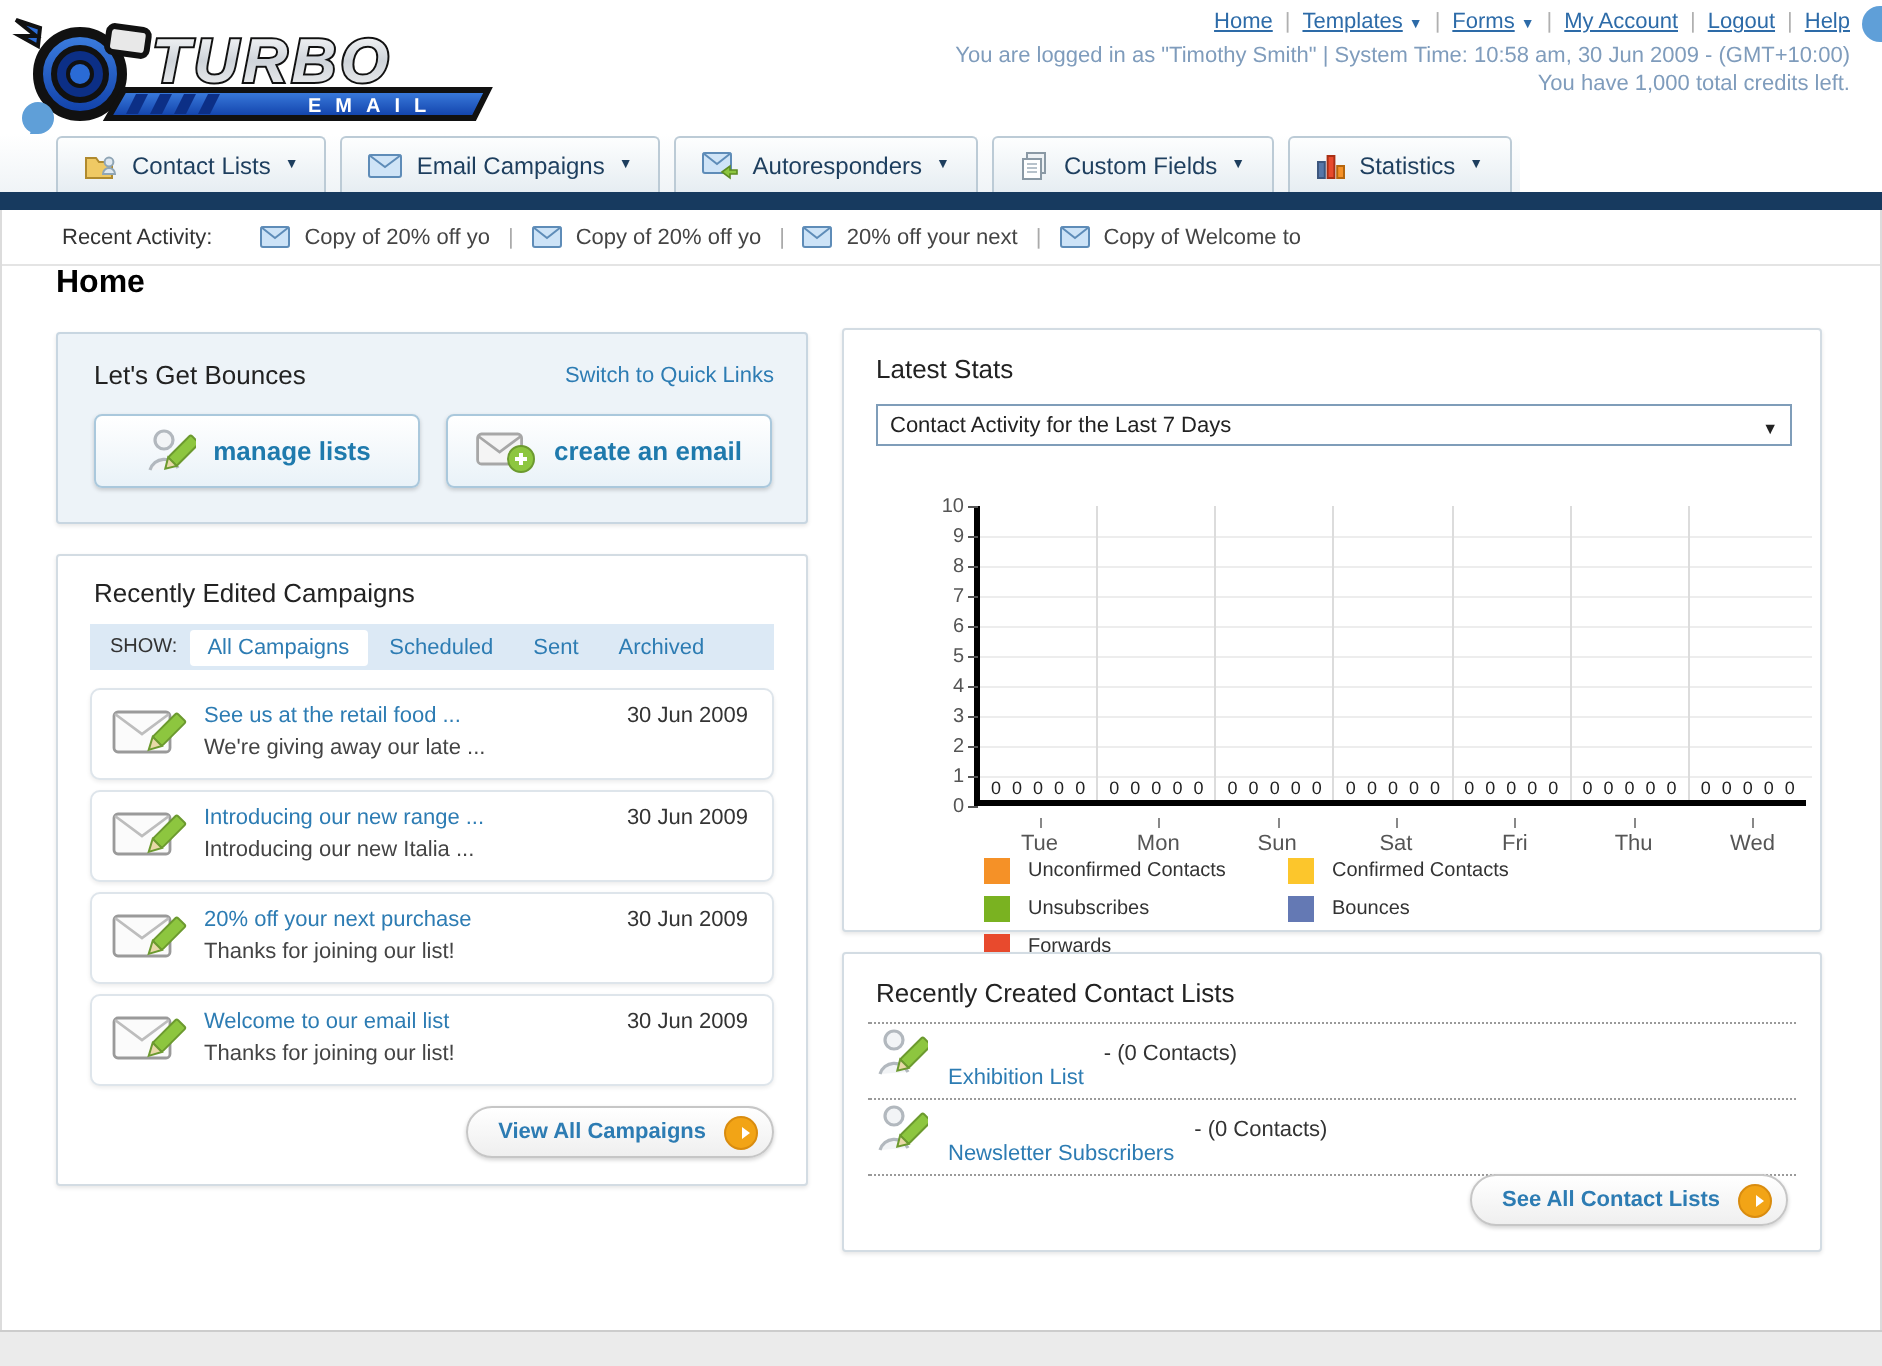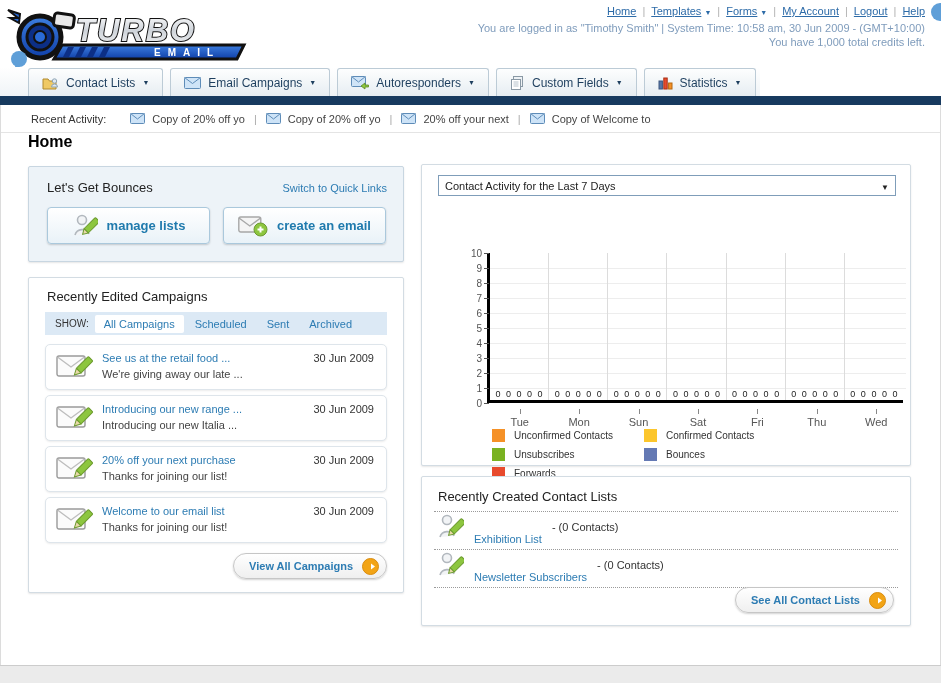--- a/index.html
+++ b/index.html
@@ -344,20 +344,21 @@
   <div class="pill-button">
     <span>View All Campaigns</span>
     <svg width="17" height="17" viewBox="0 0 17 17">
         <circle cx="8.5" cy="8.5" r="8" fill="#f2a416" stroke="#d98c0f"></circle>
         <path d="M4 8.5 H9 V5.5 L13 8.5 L9 11.5 V8.5" fill="#fff"></path>
       </svg>
   </div>
 </div>
 
 <div class="panel" id="panel-stats">
+  <div class="panel-heading">Latest Stats</div>
   <div class="stats-select">
     <span>Contact Activity for the Last 7 Days</span>
     <span class="dd">▼</span>
   </div>
   <div class="chart">
     <div id="y-axis"></div>
     <div class="plot" id="chart-plot">
         <div class="hgrid" style="top: 135px;"></div>
         <div class="hgrid" style="top: 120px;"></div>
         <div class="hgrid" style="top: 105px;"></div>

